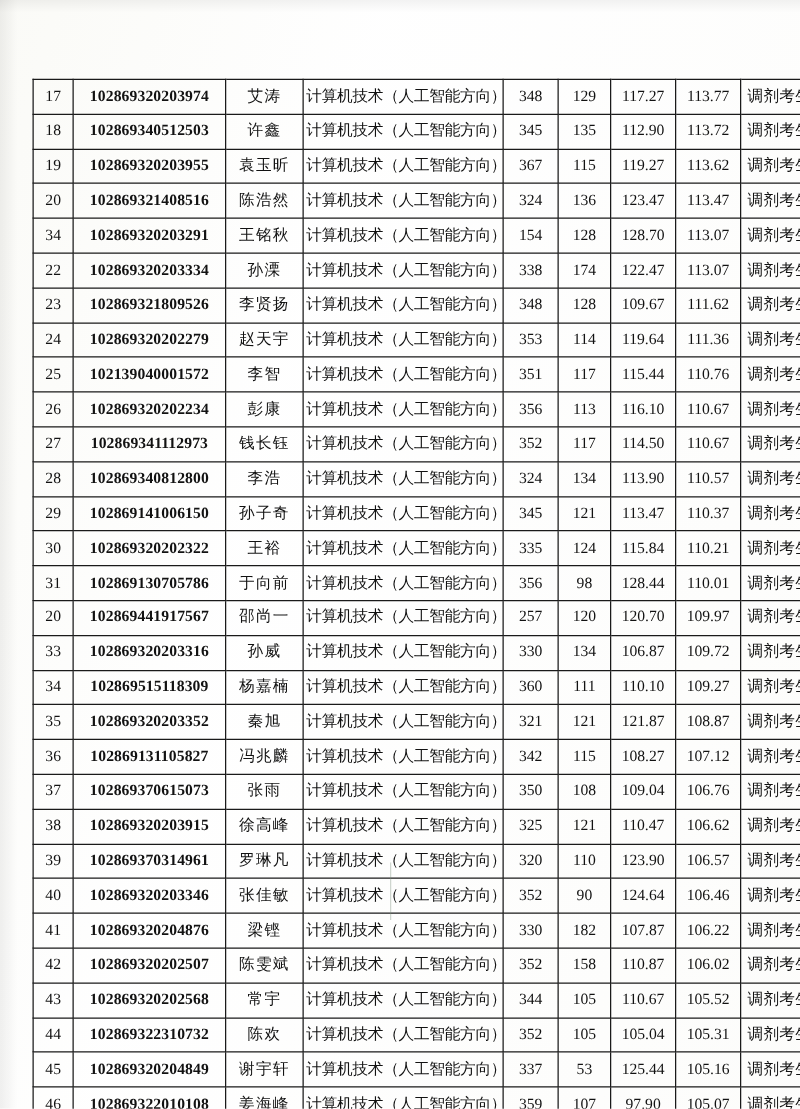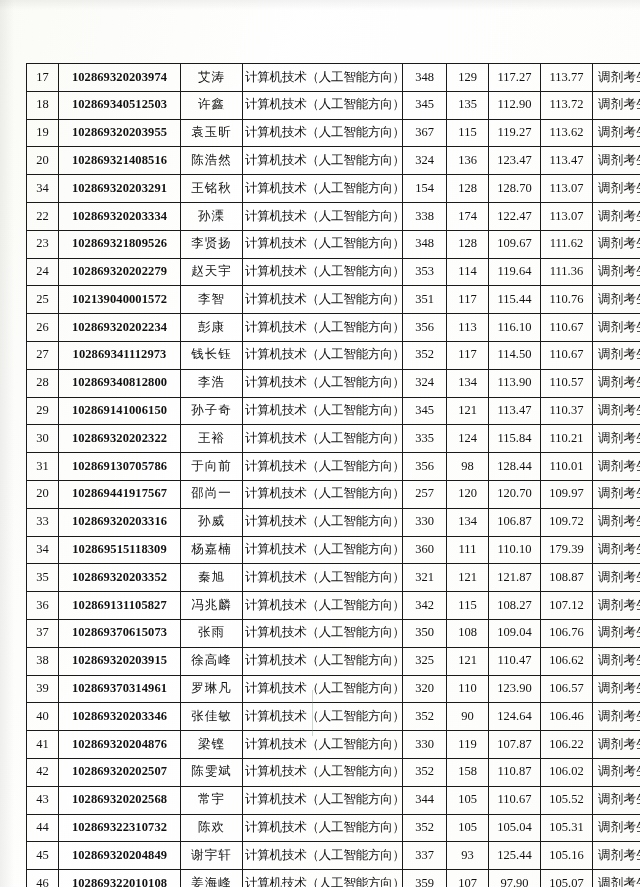--- a/index.html
+++ b/index.html
@@ -301,21 +301,21 @@
           <td class="type">调剂考生</td>
         </tr>
         <tr>
           <td class="idx">34</td>
           <td class="num">102869515118309</td>
           <td class="name">杨嘉楠</td>
           <td class="major">计算机技术（人工智能方向）</td>
           <td class="score">360</td>
           <td class="score">111</td>
           <td class="score">110.10</td>
-          <td class="score">179.39</td>
+          <td class="score">109.27</td>
           <td class="type">调剂考生</td>
         </tr>
         <tr>
           <td class="idx">35</td>
           <td class="num">102869320203352</td>
           <td class="name">秦旭</td>
           <td class="major">计算机技术（人工智能方向）</td>
           <td class="score">321</td>
           <td class="score">121</td>
           <td class="score">121.87</td>
@@ -376,21 +376,21 @@
           <td class="score">124.64</td>
           <td class="score">106.46</td>
           <td class="type">调剂考生</td>
         </tr>
         <tr>
           <td class="idx">41</td>
           <td class="num">102869320204876</td>
           <td class="name">梁铿</td>
           <td class="major">计算机技术（人工智能方向）</td>
           <td class="score">330</td>
-          <td class="score">119</td>
+          <td class="score">182</td>
           <td class="score">107.87</td>
           <td class="score">106.22</td>
           <td class="type">调剂考生</td>
         </tr>
         <tr>
           <td class="idx">42</td>
           <td class="num">102869320202507</td>
           <td class="name">陈雯斌</td>
           <td class="major">计算机技术（人工智能方向）</td>
           <td class="score">352</td>
@@ -420,21 +420,21 @@
           <td class="score">105.04</td>
           <td class="score">105.31</td>
           <td class="type">调剂考生</td>
         </tr>
         <tr>
           <td class="idx">45</td>
           <td class="num">102869320204849</td>
           <td class="name">谢宇轩</td>
           <td class="major">计算机技术（人工智能方向）</td>
           <td class="score">337</td>
-          <td class="score">93</td>
+          <td class="score">53</td>
           <td class="score">125.44</td>
           <td class="score">105.16</td>
           <td class="type">调剂考生</td>
         </tr>
         <tr>
           <td class="idx">46</td>
           <td class="num">102869322010108</td>
           <td class="name">姜海峰</td>
           <td class="major">计算机技术（人工智能方向）</td>
           <td class="score">359</td>

